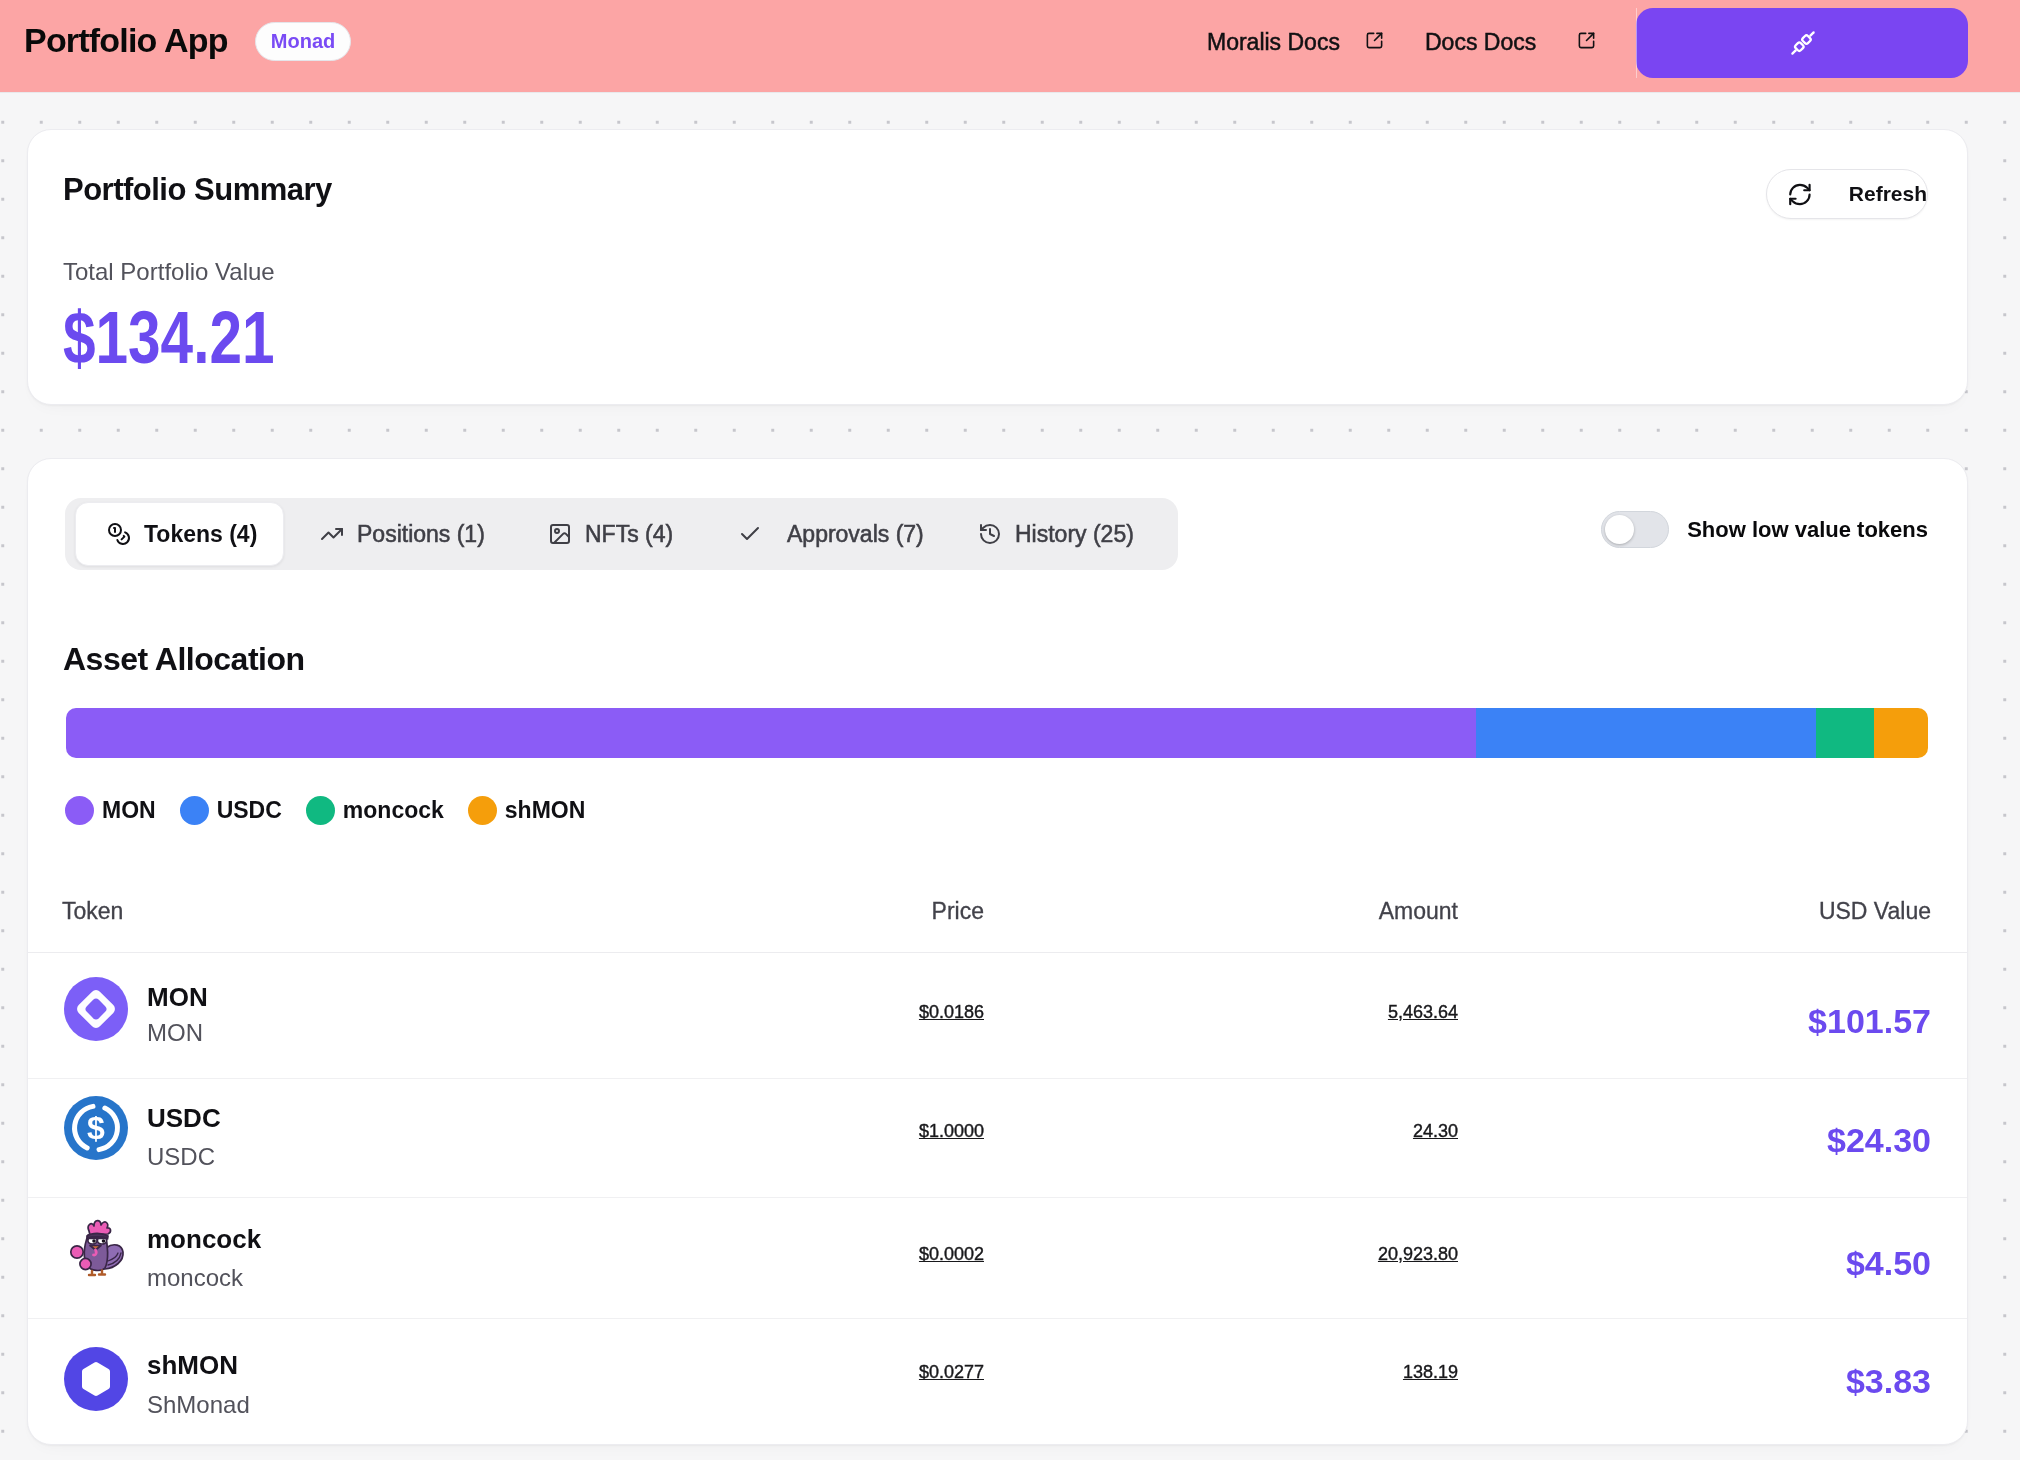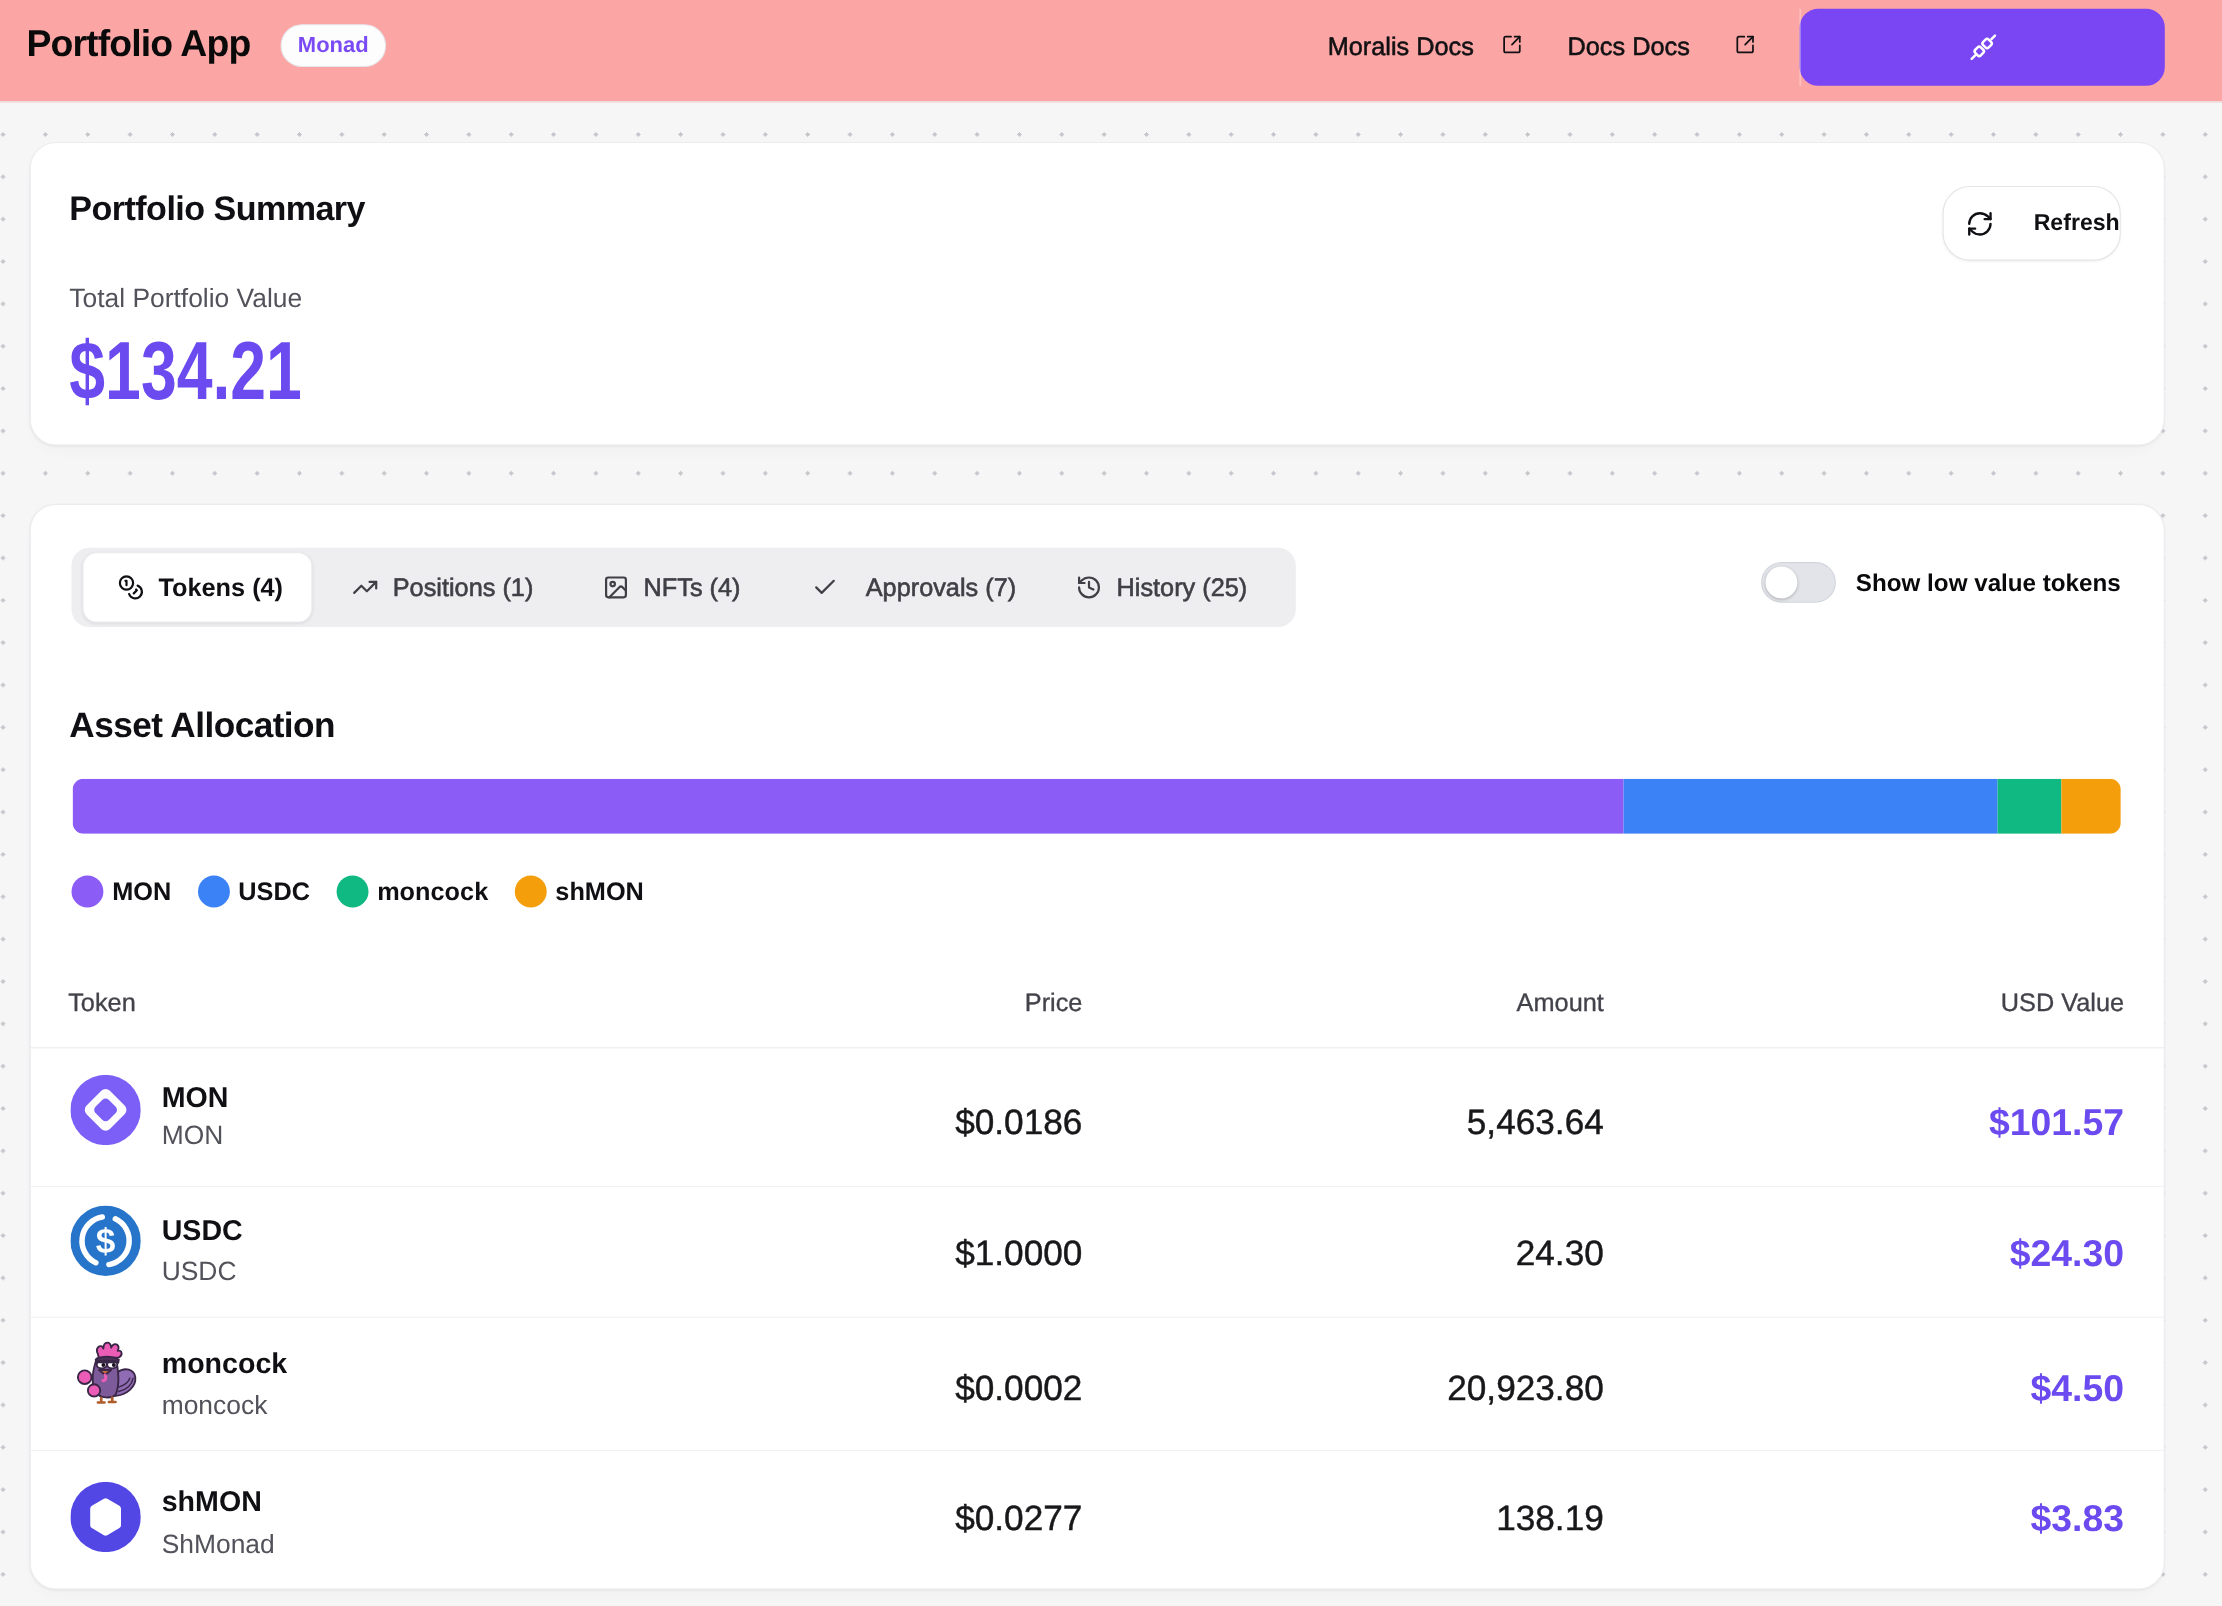--- a/index.html
+++ b/index.html
@@ -37,21 +37,21 @@
 .card {
   position:absolute; left:27px; width:1941px; background:#ffffff;
   border:1px solid #ececf0; border-radius:24px;
   box-shadow:0 1px 2px rgba(16,16,20,0.04), 0 8px 18px -10px rgba(16,16,20,0.05);
 }
 #card1 { top:129px; height:276px; }
 #card2 { top:458px; height:987px; }
 
 .c1-h { position:absolute; left:35px; top:42px; font-size:31px; font-weight:700; letter-spacing:-0.5px; color:#101014; }
 .refresh {
-  position:absolute; right:39px; top:39px; width:162px; height:68px;
+  position:absolute; right:39px; top:39px; width:162px; height:50px;
   background:#fff; border:1px solid #e5e5e9; border-radius:25px;
   box-shadow:0 1px 2px rgba(16,16,20,0.05);
   display:flex; align-items:center; justify-content:flex-start; gap:36px; padding-left:20px;
   font-size:21px; font-weight:600; color:#101014;
 }
 .tpv { position:absolute; left:35px; top:128px; font-size:24px; font-weight:400; color:#52525b; }
 .big {
   position:absolute; left:35px; top:164px; font-size:75px; font-weight:700; color:#6b4aef;
   transform:scaleX(0.78); transform-origin:left top; letter-spacing:0px; white-space:nowrap;
 }
@@ -86,21 +86,21 @@
 .ldot { width:29px; height:29px; border-radius:50%; }
 .th-token { position:absolute; left:34px; top:439px; font-size:23px; font-weight:500; color:#42424a; -webkit-text-stroke:0.3px #42424a; }
 .th-r { position:absolute; top:439px; font-size:23px; font-weight:500; color:#42424a;margin-left:40px; -webkit-text-stroke:0.3px #42424a; }
 .thborder { position:absolute; left:0; top:493px; width:100%; border-top:1px solid #ececef; }
 
 .row { position:absolute; left:0; width:100%; }
 .row .border { position:absolute; left:0; bottom:0; width:100%; border-top:1px solid #f0f0f2; }
 .ticn { position:absolute; left:36px; width:64px; height:64px; }
 .rt { position:absolute; left:119px; font-size:26px; font-weight:700; color:#101014; }
 .rs { position:absolute; left:119px; font-size:24px; font-weight:400; color:#52525b; }
-.val { position:absolute; font-size:32px; font-weight:500; color:#18181b; white-space:nowrap; -webkit-text-stroke:0.4px #18181b; }
+.val { position:absolute; font-size:18px; font-weight:500; color:#18181b; white-space:nowrap;text-decoration:underline; -webkit-text-stroke:0.4px #18181b; }
 .usd { position:absolute; font-size:34px; font-weight:700; color:#6b4aef; white-space:nowrap; }
 </style>
 </head>
 <body>
 
 <div class="header">
   <div class="h-title">Portfolio App</div>
   <div class="pill">Monad</div>
   <div class="hlink" style="left:1207px;">Moralis Docs</div>
   <svg class="hicon" style="left:1365px;" width="19" height="19" viewBox="0 0 24 24" fill="none" stroke="#111113" stroke-width="2" stroke-linecap="round" stroke-linejoin="round">

